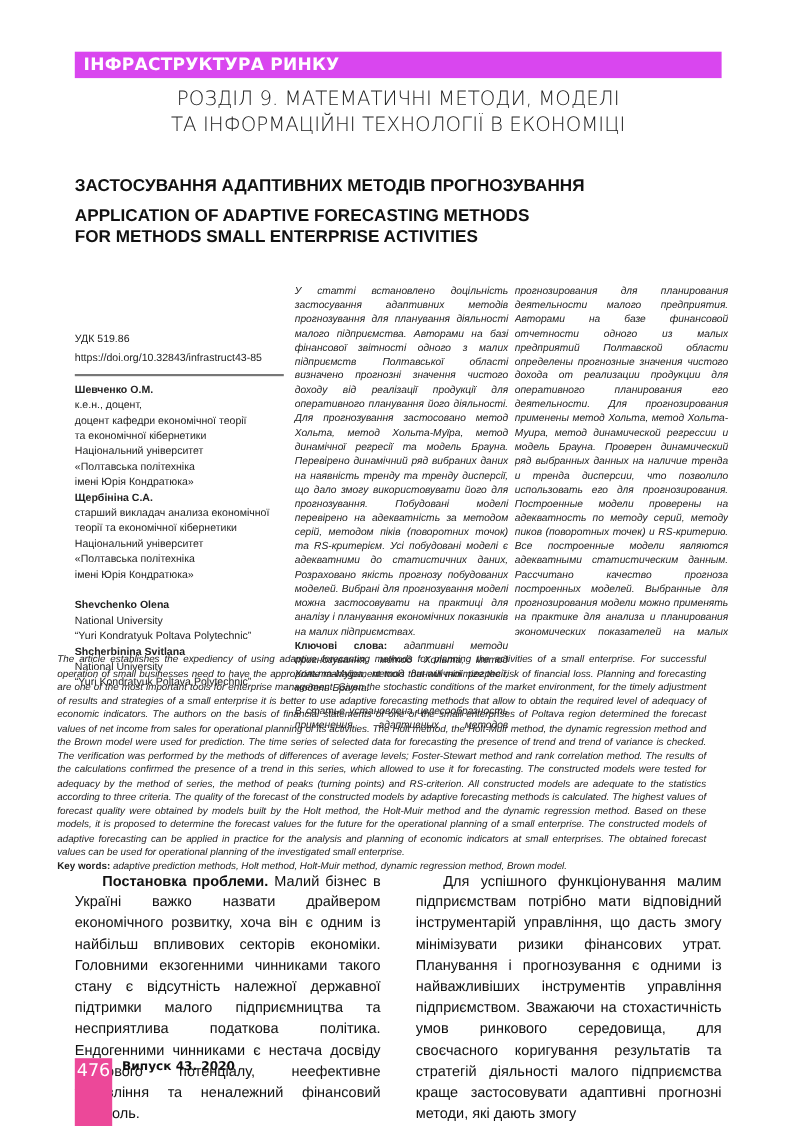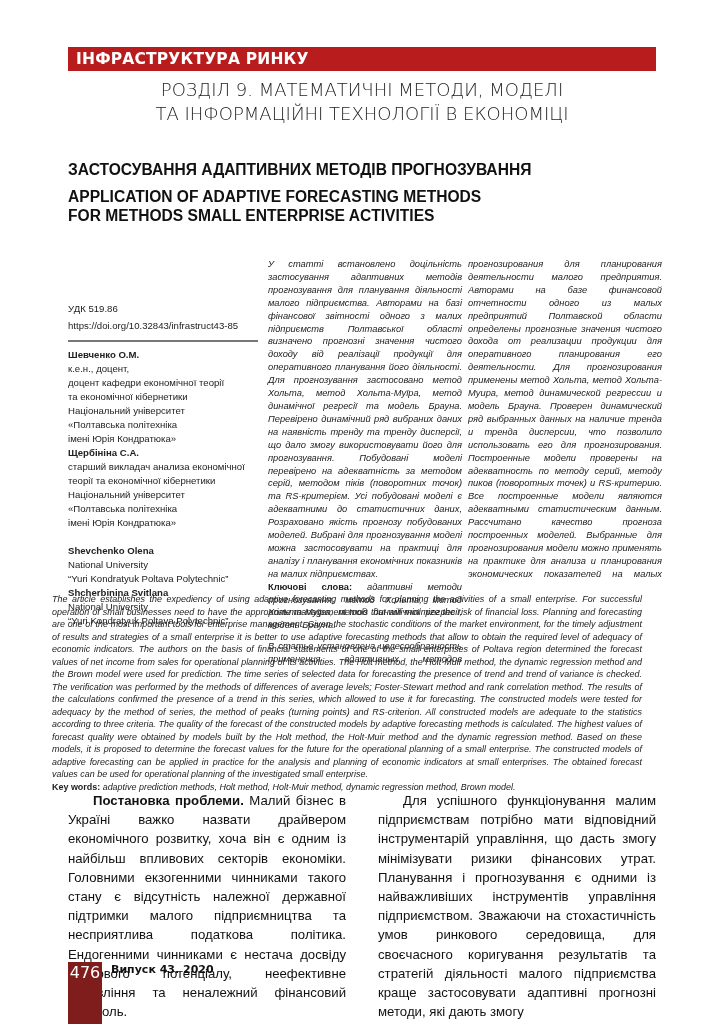--- a/index.html
+++ b/index.html
@@ -1,17 +1,17 @@
 <!DOCTYPE html>
 <html><head>
 <meta charset="utf-8">
 <style>
   html, body { margin: 0; padding: 0; background: #ffffff; }
   body { width: 724px; height: 1024px; position: relative; overflow: hidden; font-family: "Liberation Sans", sans-serif; color: #1a1a1a; }
-  .section-bar { position: absolute; left: 68px; top: 47px; width: 588px; height: 24px; background: #b91c1c; }
+  .section-bar { position: absolute; left: 68px; top: 47px; width: 588px; height: 24px; background: #d946ef; }
   .section-bar span { display: block; color: #ffffff; font-family: "DejaVu Sans", sans-serif; font-weight: bold; font-size: 15.5px; line-height: 24px; padding-left: 8px; letter-spacing: 0.2px; }
   .chapter { position: absolute; left: 68px; top: 78px; width: 588px; text-align: center; font-family: "DejaVu Sans", sans-serif; font-size: 18px; line-height: 24px; color: #222; font-weight: 300; }
   .chapter div { white-space: nowrap; }
   .titles { position: absolute; left: 68px; top: 160px; width: 560px; }
   .title-ua, .title-en { font-family: "Liberation Sans", sans-serif; font-weight: bold; font-size: 15.6px; line-height: 19px; color: #111; white-space: nowrap; }
   .title-en { margin-top: 8px; }
   .meta { position: absolute; left: 68px; top: 302px; width: 200px; font-size: 9.6px; line-height: 14px; color: #222; }
   .meta .rule { height: 2px; background: #777; margin: 7px 0 6px 0; width: 190px; }
   .meta .bold { font-weight: bold; }
   .meta .gap { height: 14px; }
@@ -21,21 +21,21 @@
   .abs-col .spacer { height: 8px; }
   .abs-ua { left: 268px; }
   .abs-ru { left: 468px; }
   .abs-en { position: absolute; left: 52px; top: 593px; width: 590px; font-size: 8.95px; line-height: 12.5px; font-style: italic; text-align: justify; color: #222; }
   .abs-en .kw-label { font-weight: bold; font-style: normal; }
   .body-col { position: absolute; top: 791px; width: 278px; font-size: 13.2px; line-height: 19.2px; text-align: justify; color: #111; }
   .body-col p { margin: 0; text-indent: 25px; }
   .body-left { left: 68px; }
   .body-right { left: 378px; }
   .body-col .lead { font-weight: bold; }
-  .page-box { position: absolute; left: 68px; top: 962px; width: 34px; height: 62px; background: #7f1d1d; }
+  .page-box { position: absolute; left: 68px; top: 962px; width: 34px; height: 62px; background: #ec4899; }
   .page-box span { display: block; color: #fff; font-family: "DejaVu Sans", sans-serif; font-size: 16px; text-align: center; line-height: 22px; padding-top: 0px; }
   .issue { position: absolute; left: 111px; top: 962px; font-family: "DejaVu Sans", sans-serif; font-weight: bold; font-size: 11px; line-height: 16px; color: #111; }
 </style>
 </head>
 <body>
 
 <div class="section-bar">
   <span>ІНФРАСТРУКТУРА РИНКУ</span>
 </div>
 

